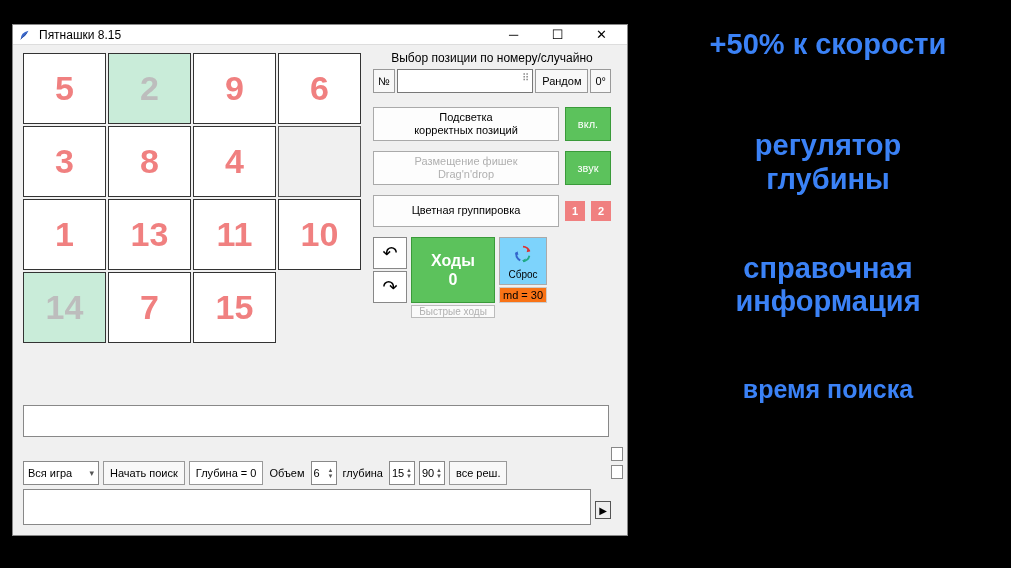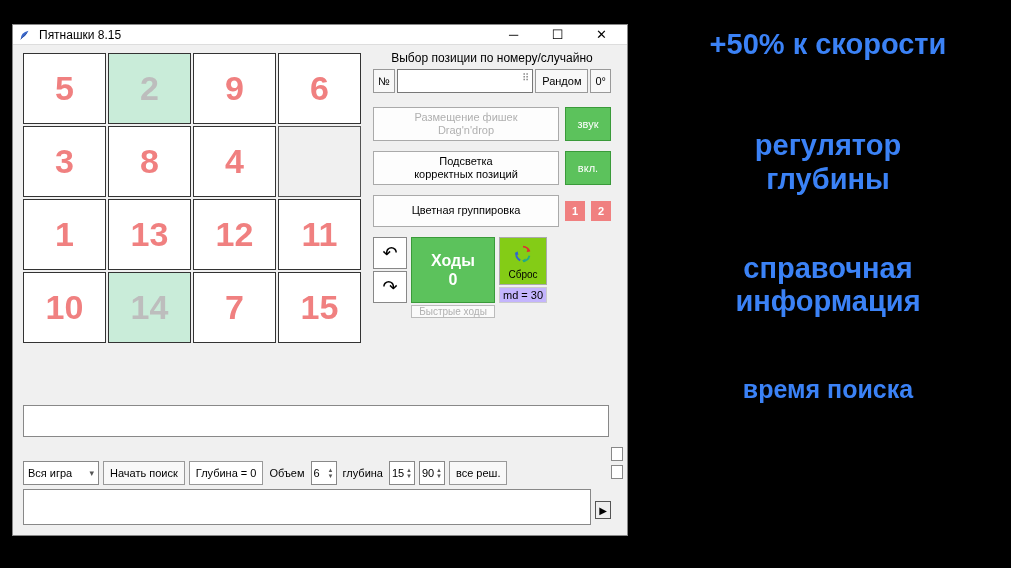--- a/index.html
+++ b/index.html
@@ -132,26 +132,26 @@
     font-size:18px;
   }
   .moves-box{
     width:84px;background:#5cc25c;border:1px solid #3a9a3a;
     color:#fff;font-weight:bold;
     display:flex;flex-direction:column;align-items:center;justify-content:center;
     font-size:16px; line-height:1.2;
   }
   .reset-col{width:48px;display:flex;flex-direction:column;}
   .reset-btn{
-    flex:1;border:1px solid #aaa;background:#84cc16;
+    flex:1;border:1px solid #aaa;background:#7dd3fc;
     display:flex;flex-direction:column;align-items:center;justify-content:center;
     font-size:10px;gap:4px;
   }
   .reset-icon{width:22px;height:22px;}
-  .md-label{font-size:11px;text-align:center;border:1px solid #ccc;background:#c4b5fd;padding:1px 2px;margin-top:2px;}
+  .md-label{font-size:11px;text-align:center;border:1px solid #ccc;background:#f97316;padding:1px 2px;margin-top:2px;}
   .fast-row{height:18px;margin-top:2px;}
   .fast-btn{
     width:84px;margin-left:38px;
     border:1px solid #bbb;background:#fafafa;color:#b0b0b0;
     font-size:10px;display:flex;align-items:center;justify-content:center;
   }
   .log-box{
     position:absolute;
     left:10px; top:360px; width:586px; height:32px;
     background:#fff;border:1px solid #888;
@@ -232,49 +232,48 @@
         <div class="tile">5</div>
         <div class="tile correct">2</div>
         <div class="tile">9</div>
         <div class="tile">6</div>
         <div class="tile">3</div>
         <div class="tile">8</div>
         <div class="tile">4</div>
         <div class="tile empty"></div>
         <div class="tile">1</div>
         <div class="tile">13</div>
-        <div class="tile">12</div>
         <div class="tile">11</div>
         <div class="tile">10</div>
         <div class="tile correct">14</div>
         <div class="tile">7</div>
         <div class="tile">15</div>
       </div>
 
     <div class="right-col">
       <div class="sel-label">Выбор позиции по номеру/случайно</div>
       <div class="sel-row">
         <div class="btn small">№</div>
         <div class="num-input"></div>
         <div class="btn">Рандом</div>
         <div class="btn small">0°</div>
       </div>
 
       <div class="opt-row">
+        <div class="opt-btn">
+          <span>Подсветка<br>корректных позиций</span>
+        </div>
+        <div class="badge">вкл.</div>
+      </div>
+
+      <div class="opt-row">
         <div class="opt-btn disabled">
           <span>Размещение фишек<br>Drag'n'drop</span>
         </div>
         <div class="badge">звук</div>
-      </div>
-
-      <div class="opt-row">
-        <div class="opt-btn">
-          <span>Подсветка<br>корректных позиций</span>
-        </div>
-        <div class="badge">вкл.</div>
       </div>
 
       <div class="opt-row" style="height:32px">
         <div class="opt-btn" style="font-size:11px">Цветная группировка</div>
         <div class="color-group-badges">
           <div class="num-badge">1</div>
           <div class="num-badge">2</div>
         </div>
       </div>
 

